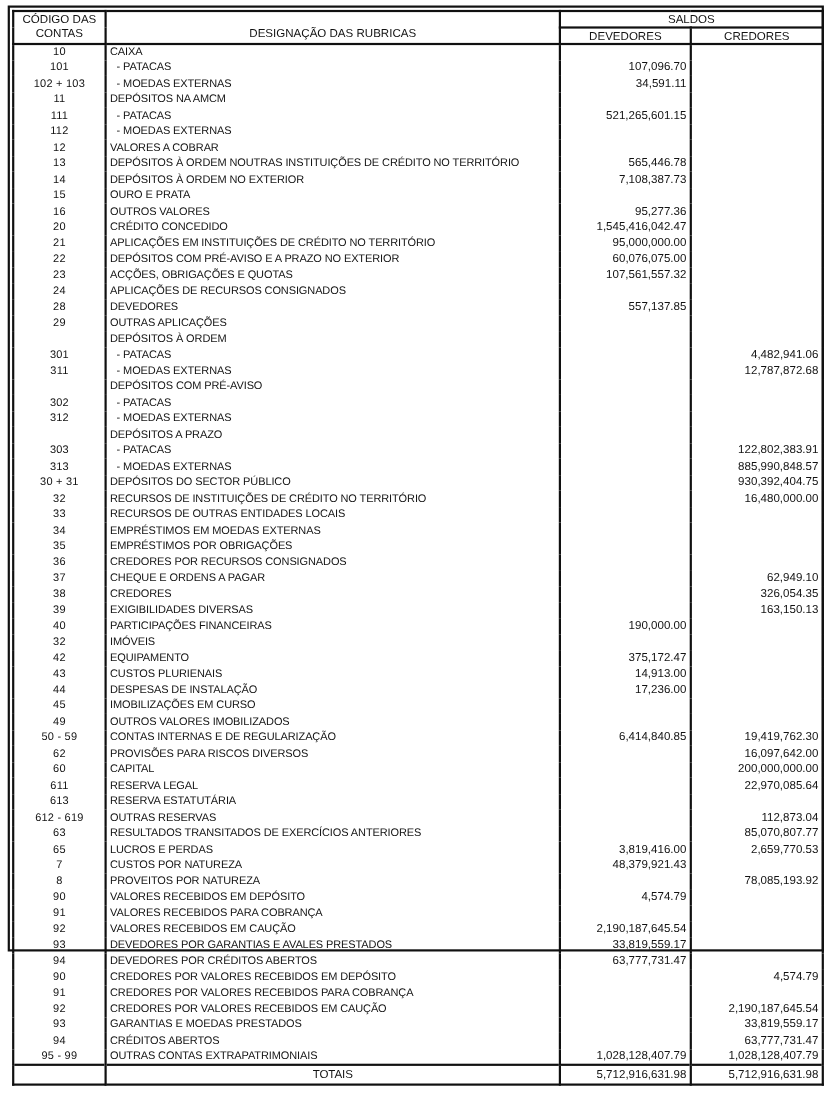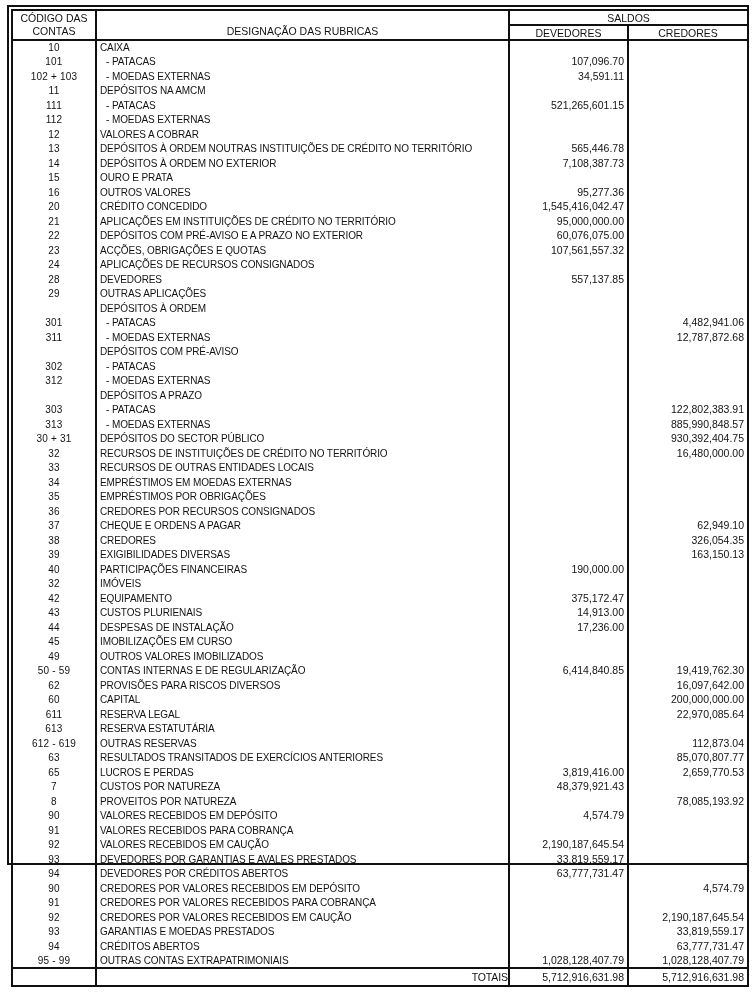--- a/index.html
+++ b/index.html
@@ -68,21 +68,21 @@
     padding-right: 3px;
     font-size: 10.5px;
   }
   tfoot tr { height: 18px; }
   tfoot td {
     border-top: 2px solid #101010;
     border-bottom: 2px solid #101010;
     font-size: 10.5px;
     vertical-align: middle;
   }
-  tfoot td.t-label { text-align: right; padding-left: 0; margin-left: 20px; }
+  tfoot td.t-label { text-align: center; padding-left: 0; margin-left: 20px; }
 </style>
 </head>
 <body>
 
 <div class="outer-frame">
   <table class="accounts">
     <colgroup>
       <col class="w-code">
         <col class="w-desig">
         <col class="w-dev">

